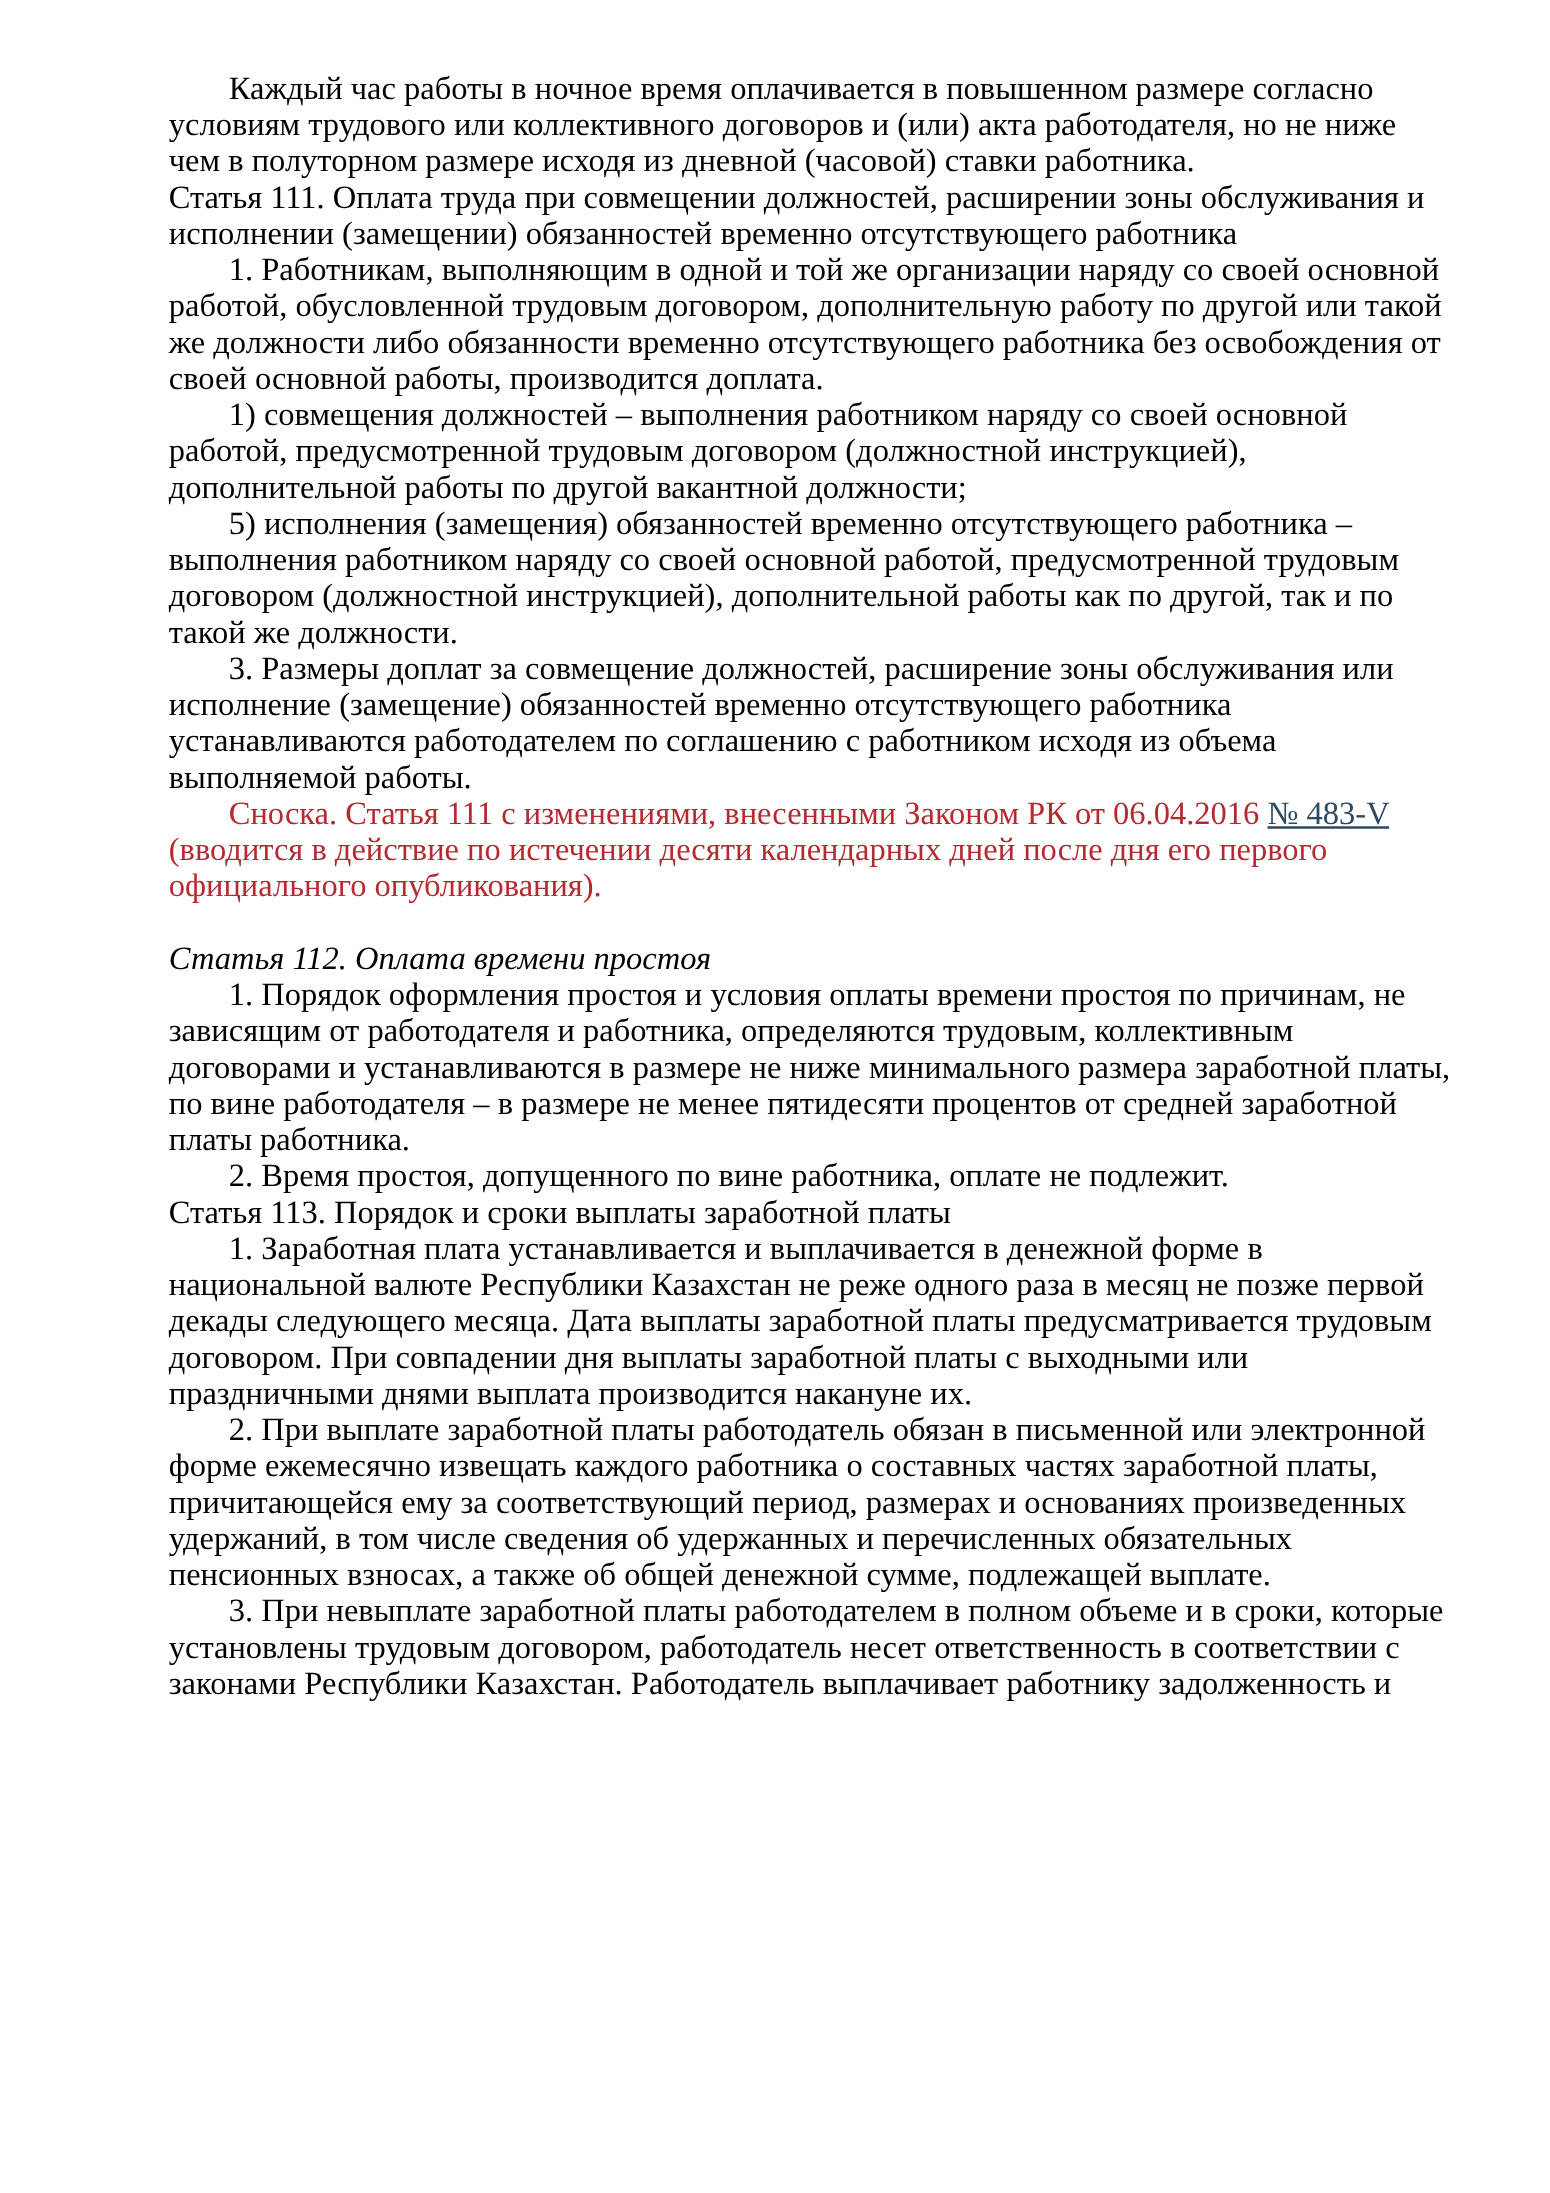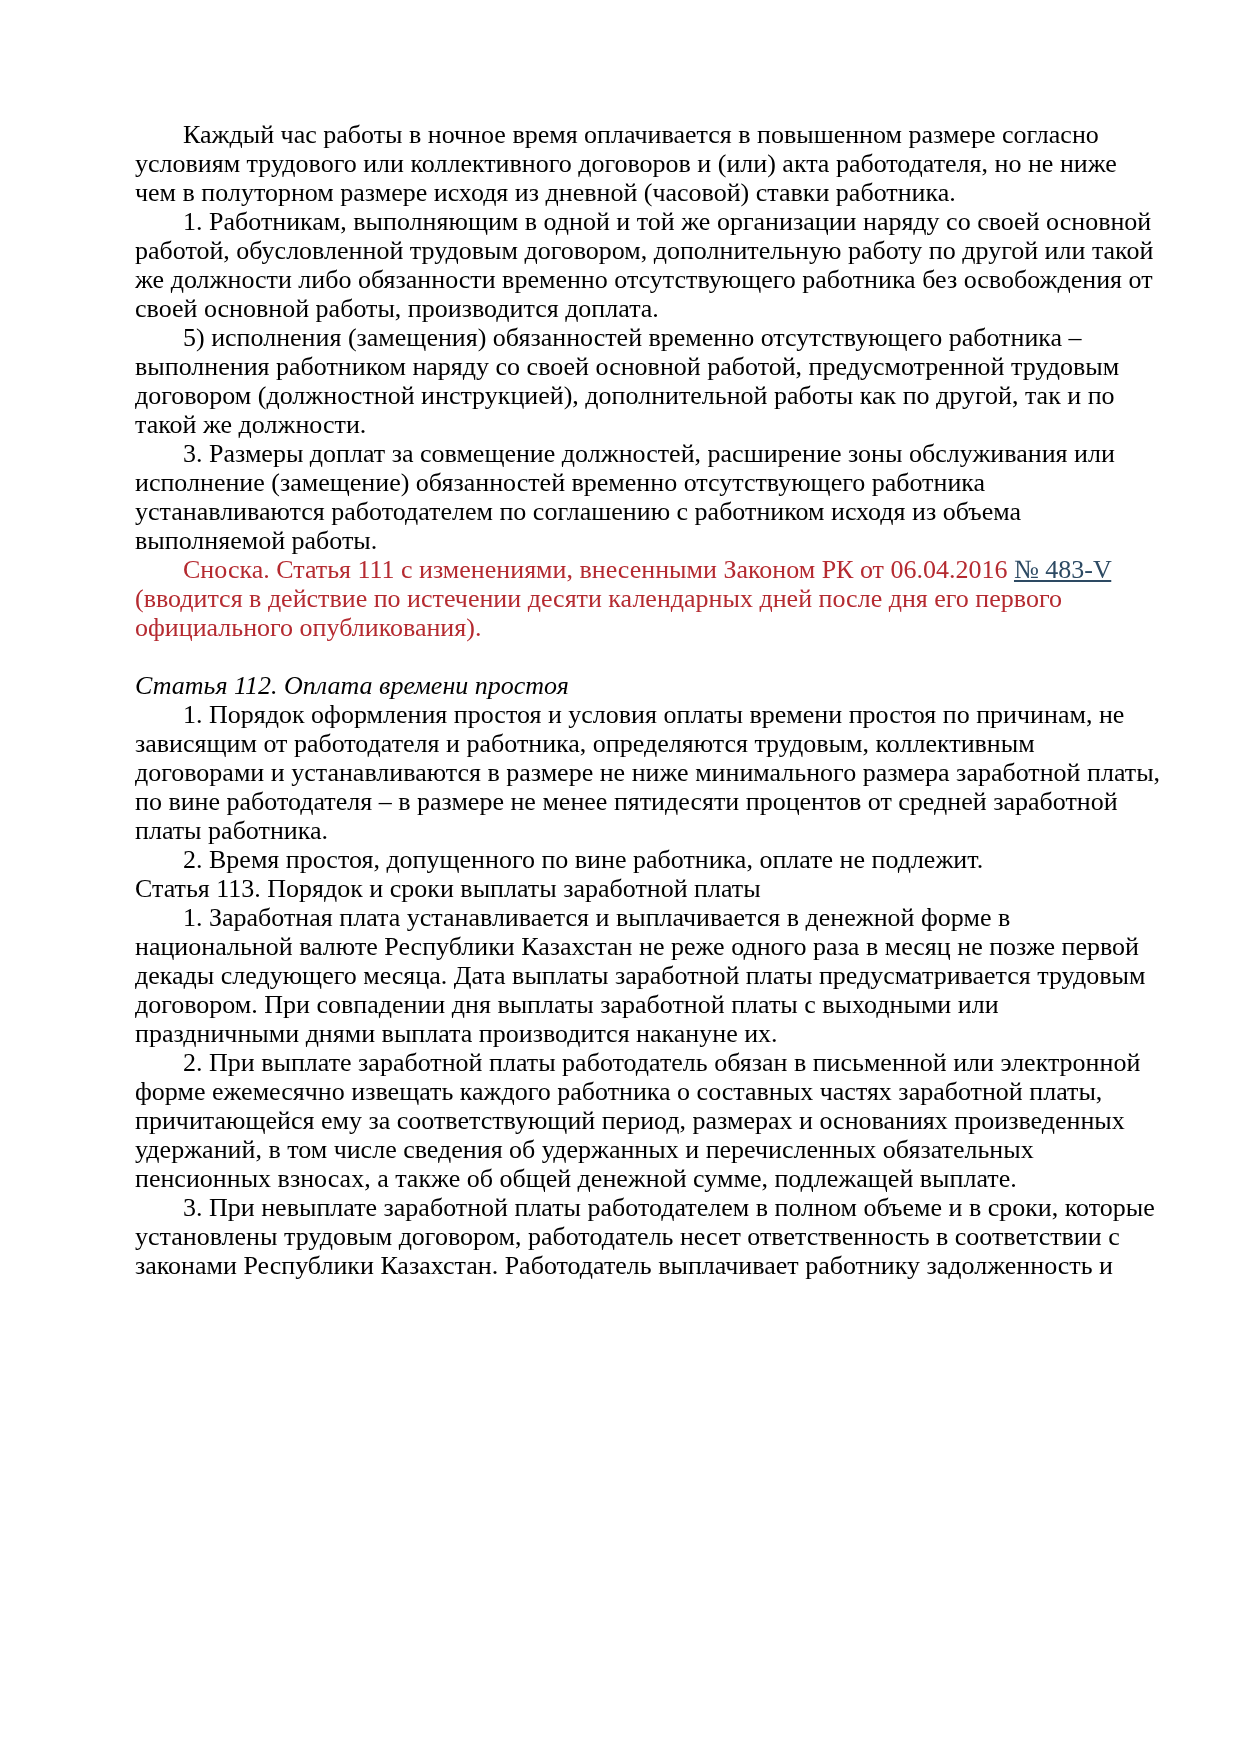--- a/index.html
+++ b/index.html
@@ -10,21 +10,21 @@
   body {
     width: 1240px;
     height: 1754px;
     overflow: hidden;
   }
   .page {
     box-sizing: border-box;
     width: 1240px;
     height: 1754px;
     background: #ffffff;
-    padding: 120px 78px 40px 135px;
+    padding: 56px 78px 40px 135px;
     font-family: "Liberation Serif", "DejaVu Serif", serif;
     font-size: 26px;
     line-height: 29px;
     color: #000000;
     text-align: left;
   }
   p.para {
     margin: 0;
     padding: 0;
   }
@@ -45,24 +45,26 @@
     text-align: center;
   }
 </style>
 </head>
 <body>
 
 <div class="page">
 
   <p class="para indent">Каждый час работы в ночное время оплачивается в повышенном размере согласно условиям трудового или коллективного договоров и (или) акта работодателя, но не ниже чем в полуторном размере исходя из дневной (часовой) ставки работника.</p>
 
+  <p class="para">Статья 111. Оплата труда при совмещении должностей, расширении зоны обслуживания и исполнении (замещении) обязанностей временно отсутствующего работника</p>
 
   <p class="para indent">1. Работникам, выполняющим в одной и той же организации наряду со своей основной работой, обусловленной трудовым договором, дополнительную работу по другой или такой же должности либо обязанности временно отсутствующего работника без освобождения от своей основной работы, производится доплата.</p>
 
 
+  <p class="para indent">1) совмещения должностей – выполнения работником наряду со своей основной работой, предусмотренной трудовым договором (должностной инструкцией), дополнительной работы по другой вакантной должности;</p>
 
 
   <p class="para indent">5) исполнения (замещения) обязанностей временно отсутствующего работника – выполнения работником наряду со своей основной работой, предусмотренной трудовым договором (должностной инструкцией), дополнительной работы как по другой, так и по такой же должности.</p>
 
 
   <p class="para indent">3. Размеры доплат за совмещение должностей, расширение зоны обслуживания или исполнение (замещение) обязанностей временно отсутствующего работника устанавливаются работодателем по соглашению с работником исходя из объема выполняемой работы.</p>
 
   <p class="para indent footnote"><span>Сноска. Статья 111 с изменениями, внесенными Законом РК от 06.04.2016 </span><a href="#" class="doc-link">№ 483-V</a><span> (вводится в действие по истечении десяти календарных дней после дня его первого официального опубликования).</span></p>
 
   <p class="para gap-before">Статья 112. Оплата времени простоя</p>

